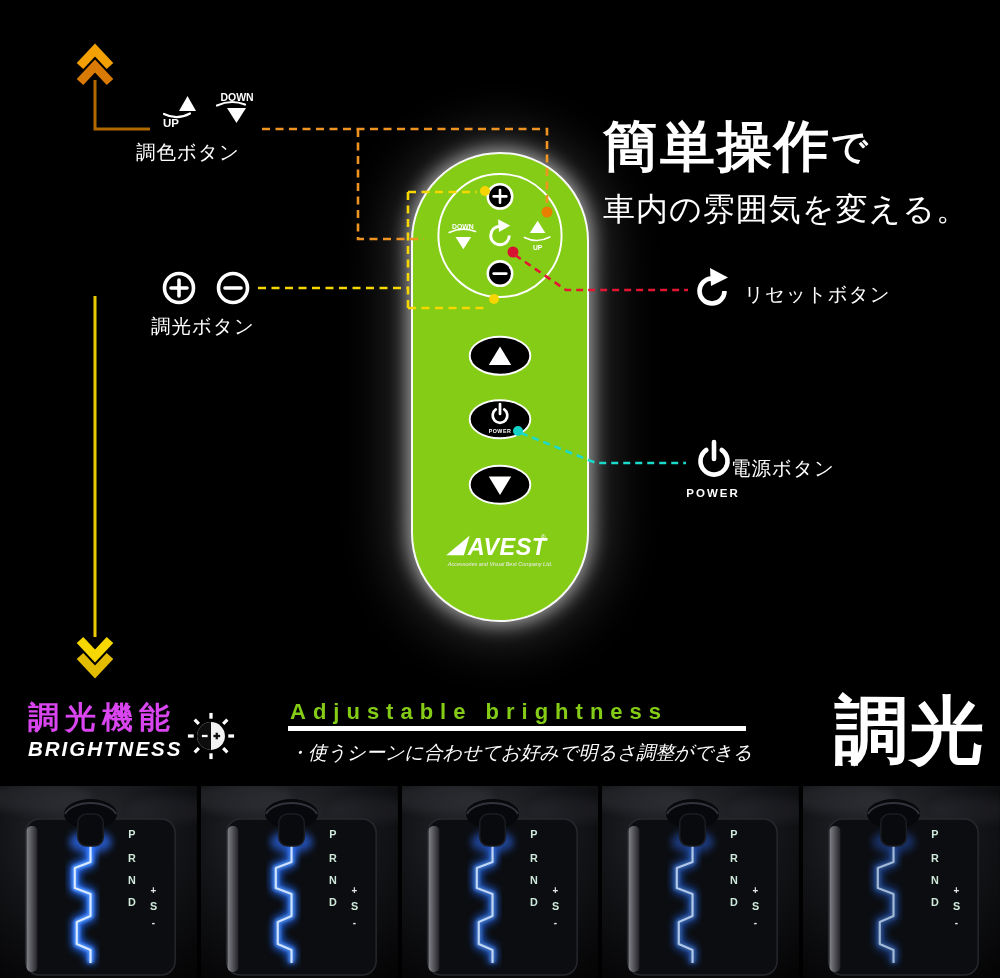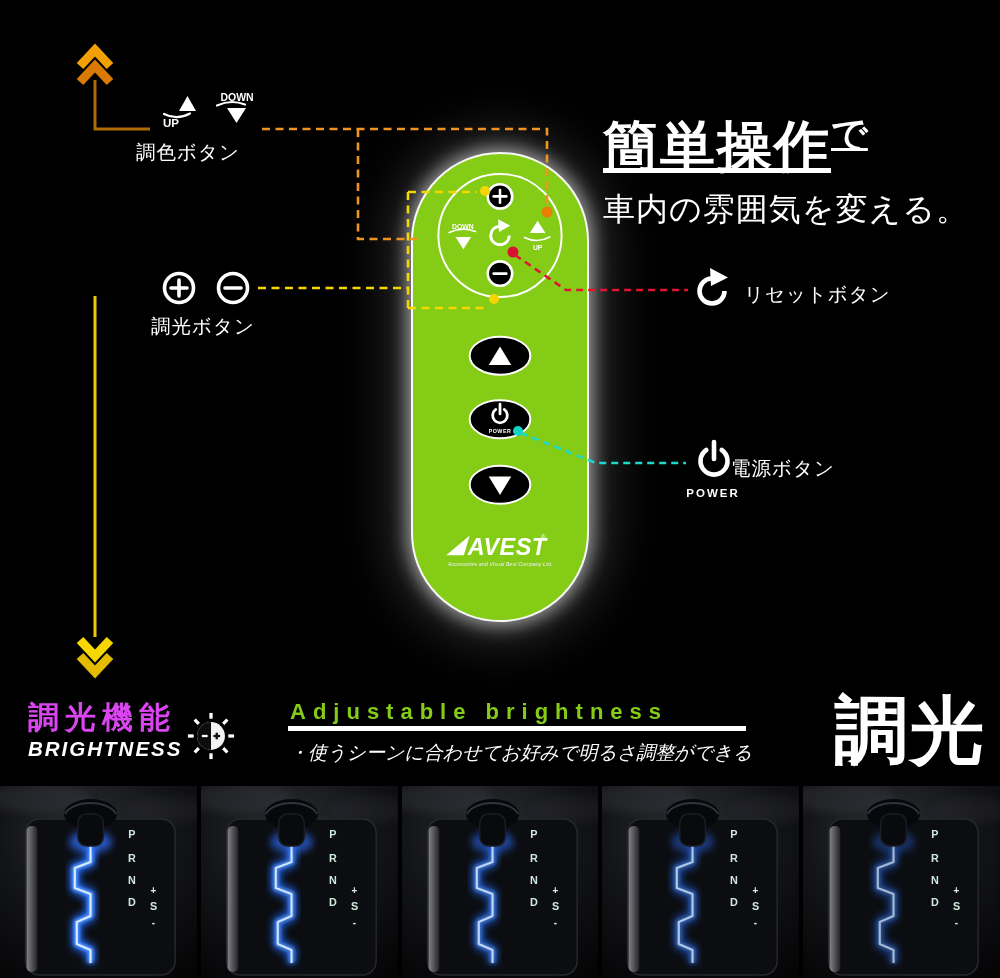--- a/index.html
+++ b/index.html
@@ -45,21 +45,21 @@
   .t-small{font:bold 7px "Liberation Sans",sans-serif;fill:#fff;text-anchor:middle;}
   .t-powsmall{font:bold 5.5px "Liberation Sans",sans-serif;fill:#fff;text-anchor:middle;letter-spacing:.5px;}
   .t-brand{font:italic 900 24px "Liberation Sans",sans-serif;fill:#fff;letter-spacing:.5px;}
   .t-reg{font:6.5px "Liberation Sans",sans-serif;fill:#fff;}
   .t-brandsub{font:italic 5.6px "Liberation Sans",sans-serif;fill:#eee;text-anchor:middle;}
 
   
   .label{position:absolute;color:#fff;font-size:19.5px;letter-spacing:1px;z-index:7;white-space:nowrap;}
 
   .headline{position:absolute;left:603px;top:110px;z-index:7;color:#fff;white-space:nowrap;}
-  .h-line1{display:flex;align-items:flex-start;text-decoration:underline;}
+  .h-line1{display:flex;align-items:center;}
   .h-big{font-size:55px;font-weight:600;letter-spacing:2px;}
   .h-small{font-size:36px;font-weight:600;}
   .h-line2{font-size:32px;font-weight:500;letter-spacing:1px;margin-top:4px;}
 
   
   .f-title{position:absolute;left:28px;top:697px;color:#d946ef;z-index:5;
            font:600 31px "Liberation Sans","DejaVu Sans",sans-serif;letter-spacing:6px;white-space:nowrap;}
   .f-sub{position:absolute;left:28px;top:737px;color:#fff;z-index:5;
          font:italic bold 20.5px "Liberation Sans","DejaVu Sans",sans-serif;letter-spacing:2px;}
   .sun{position:absolute;left:186px;top:711px;width:50px;height:50px;z-index:5;}

